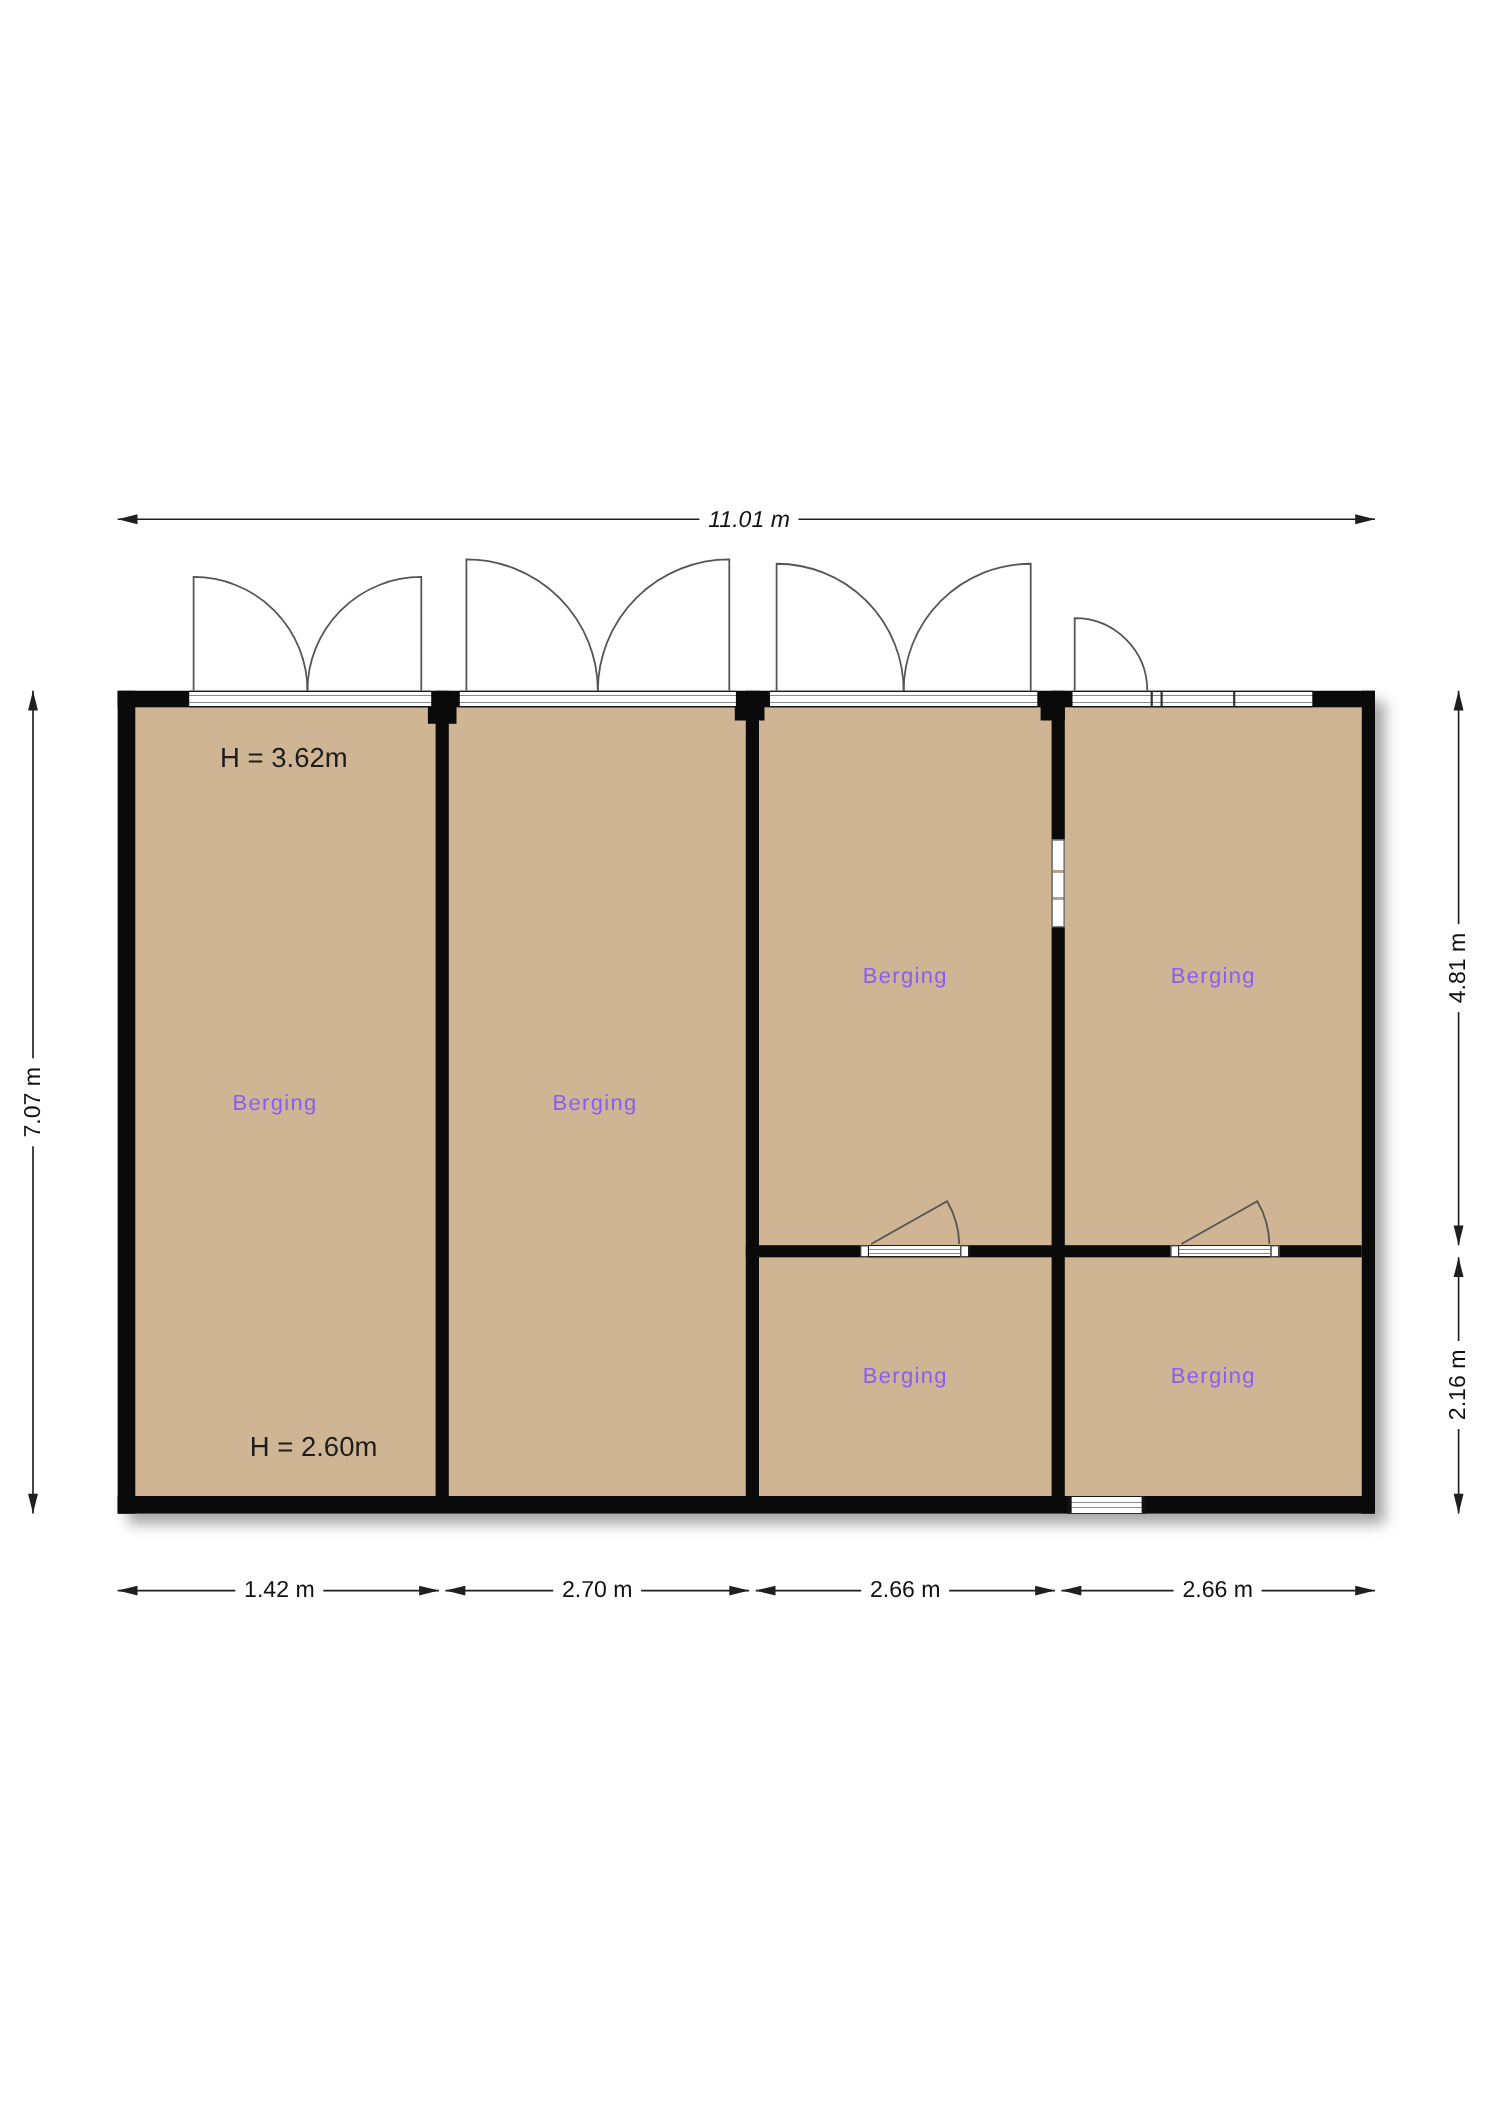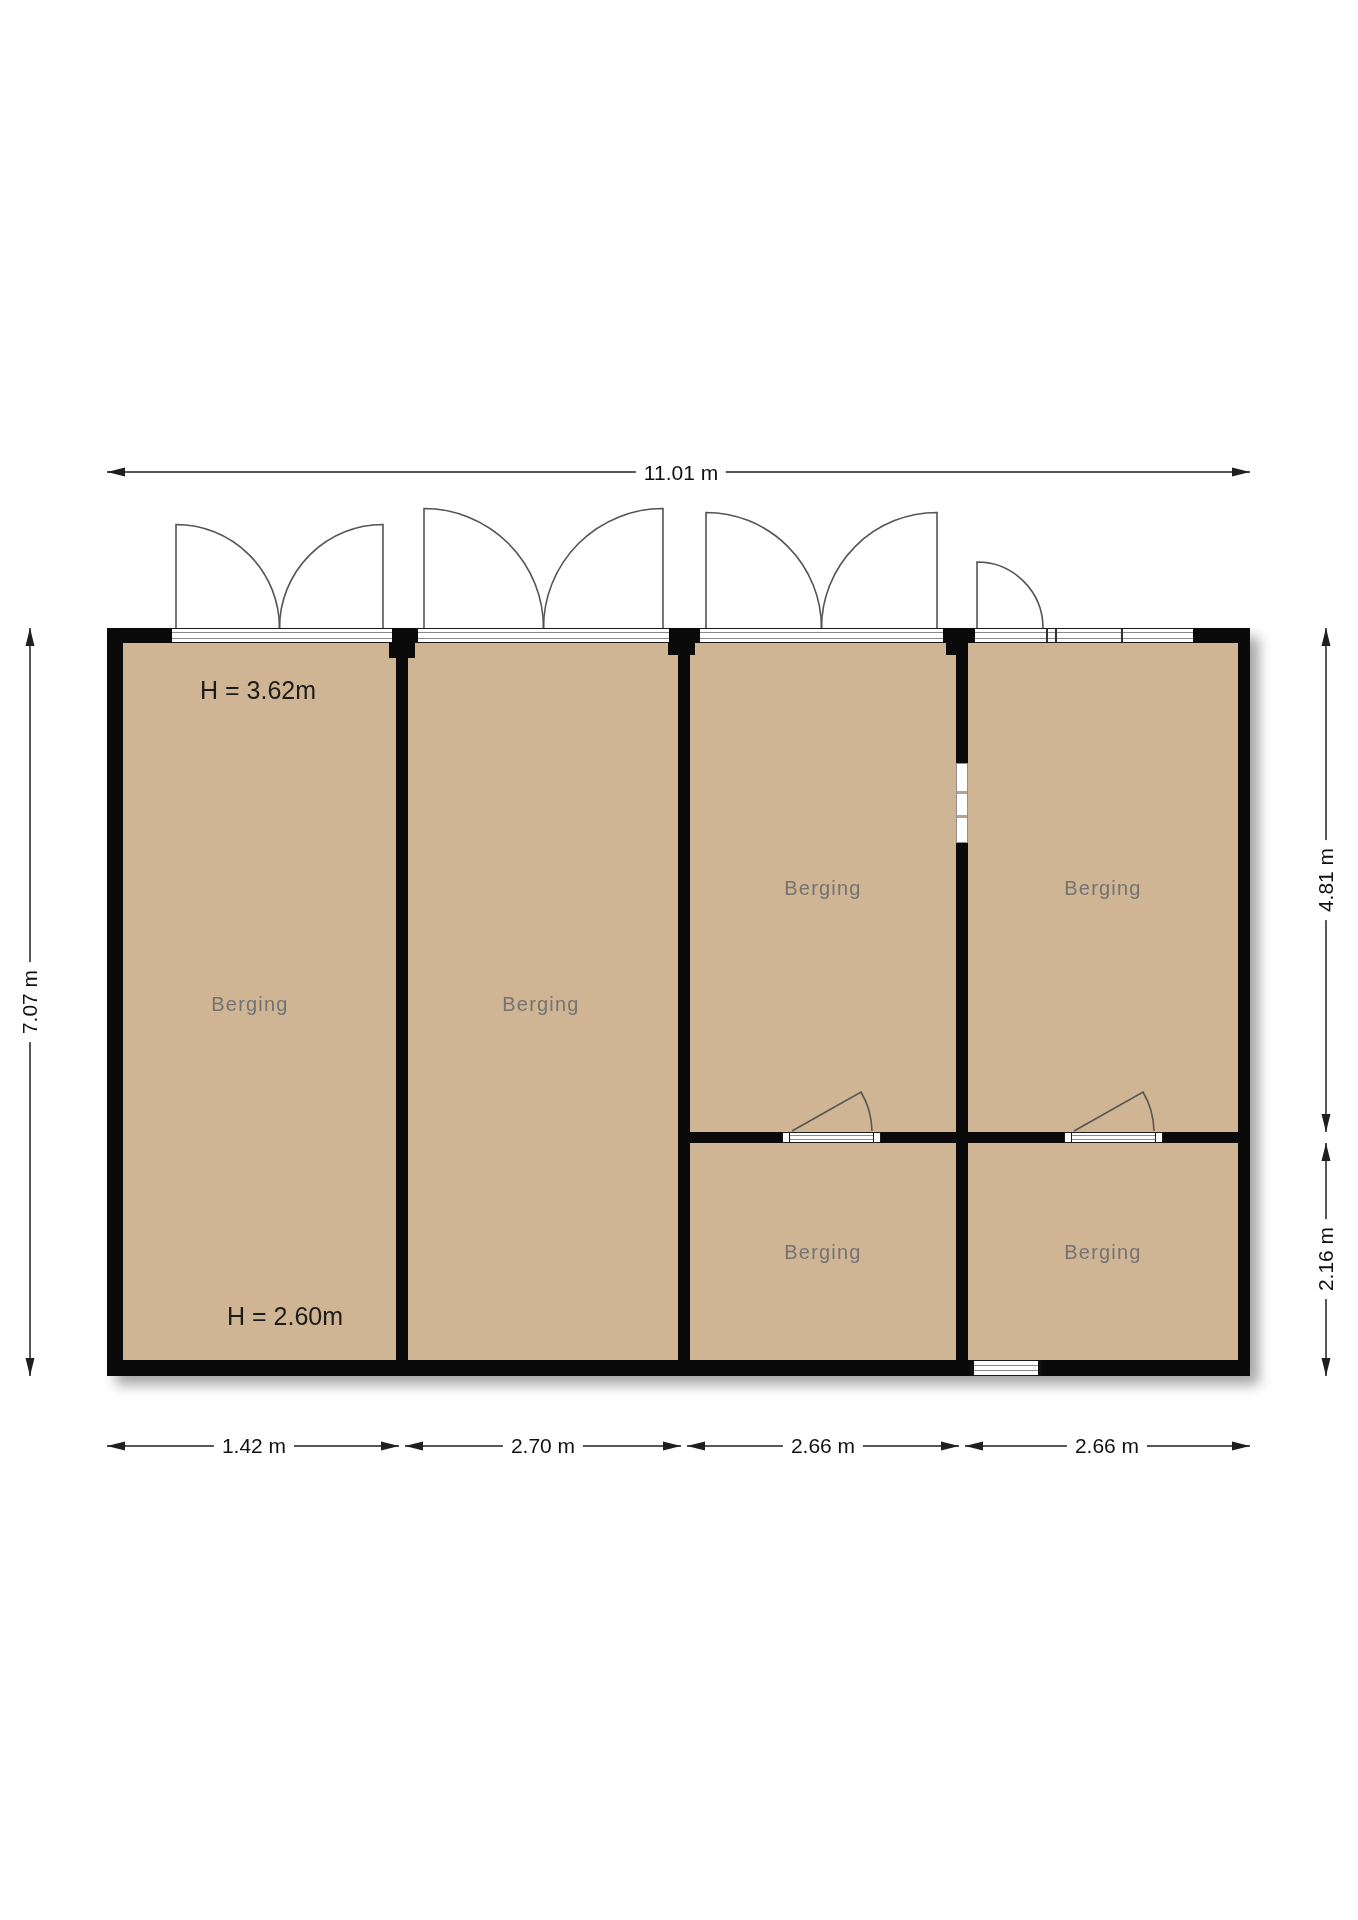--- a/index.html
+++ b/index.html
@@ -43,21 +43,21 @@
       #8a8a8a 10px 11px,#ffffff 11px 15px,#1a1a1a 15px 16px);
     border-left:4px solid #111;border-right:4px solid #111;
   }
   .win-divider{
     left:956px;top:763px;width:12px;height:80px;box-sizing:border-box;
     background:linear-gradient(to bottom,#fff 0 27px,#b3a38c 27px 30px,#fff 30px 51px,#b3a38c 51px 54px,#fff 54px 80px);
     border:1px solid #8f8f8f;
   }
   
   .room-label{
-    transform:translate(-50%,-50%);font-size:20px;letter-spacing:1.2px;color:#737373;white-space:nowrap;
+    transform:translate(-50%,-50%);font-size:20px;letter-spacing:1.2px;color:#8b5cf6;white-space:nowrap;
   }
   .h-label{transform:translateY(-50%);font-size:25px;color:#1c1c1c;white-space:nowrap;}
   .dim-label{
     transform:translate(-50%,-50%);font-size:21px;color:#111;background:var(--bg);
     padding:0 8px;white-space:nowrap;line-height:26px;
   }
   .dim-label.vert{transform:translate(-50%,-50%) rotate(-90deg);}
   svg.overlay{position:absolute;left:0;top:0;}
   .doorline{stroke:var(--door);stroke-width:1.6;fill:none;}
   .dimline{stroke:var(--dim);stroke-width:1.5;fill:none;}
@@ -158,21 +158,21 @@
   <div class="abs room-label" style="left:250px;top:1004px;">Berging</div>
   <div class="abs room-label" style="left:541px;top:1004px;">Berging</div>
   <div class="abs room-label" style="left:823px;top:888px;">Berging</div>
   <div class="abs room-label" style="left:1103px;top:888px;">Berging</div>
   <div class="abs room-label" style="left:823px;top:1252px;">Berging</div>
   <div class="abs room-label" style="left:1103px;top:1252px;">Berging</div>
 
   <div class="abs h-label" style="left:200px;top:690px;">H = 3.62m</div>
   <div class="abs h-label" style="left:183px;top:1316px;margin-left:44px;">H = 2.60m</div>
 
-  <div class="abs dim-label" style="left:681px;top:473px;">11.01 m</div>
+  <div class="abs dim-label" style="left:681px;top:473px;font-style:italic;">11.01 m</div>
   <div class="abs dim-label vert" style="left:30px;top:1002px;">7.07 m</div>
   <div class="abs dim-label vert" style="left:1326px;top:880px;">4.81 m</div>
   <div class="abs dim-label vert" style="left:1326px;top:1259px;">2.16 m</div>
   <div class="abs dim-label" style="left:254px;top:1446px;">1.42 m</div>
   <div class="abs dim-label" style="left:543px;top:1446px;">2.70 m</div>
   <div class="abs dim-label" style="left:823px;top:1446px;">2.66 m</div>
   <div class="abs dim-label" style="left:1107px;top:1446px;">2.66 m</div>
 </div>
 
 </body></html>

